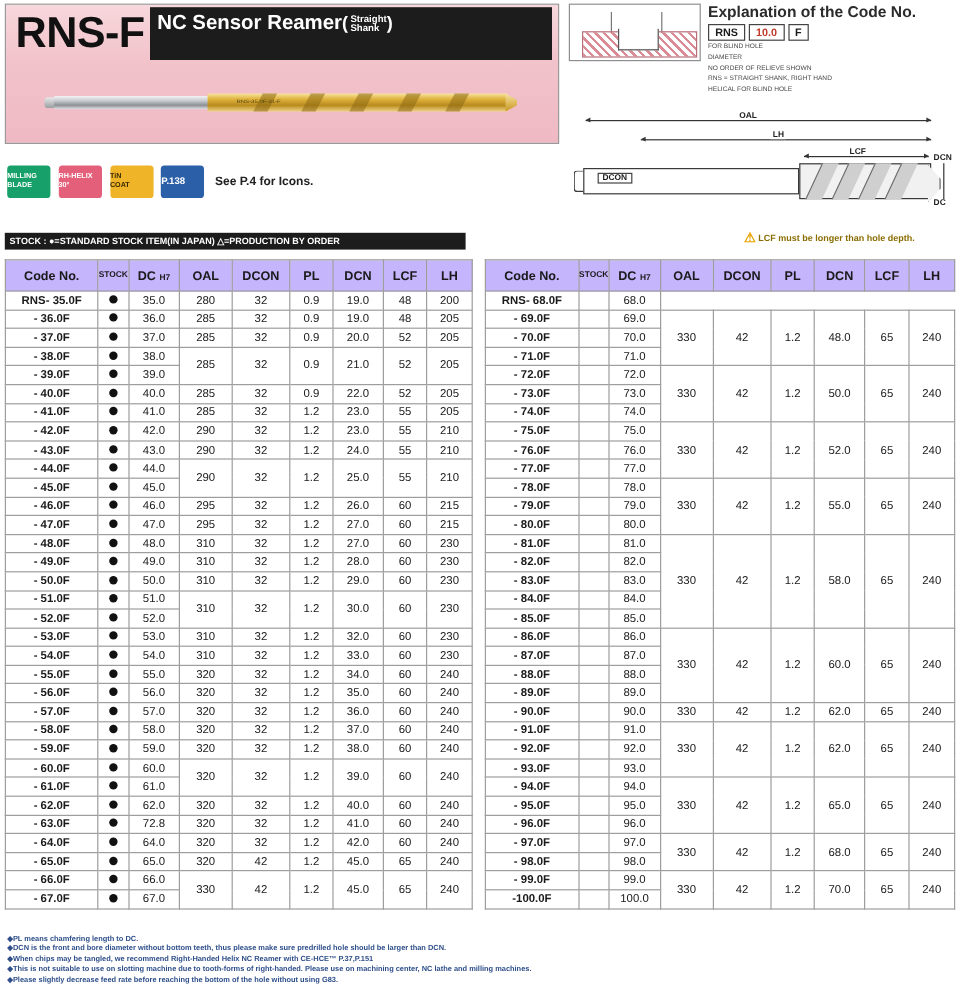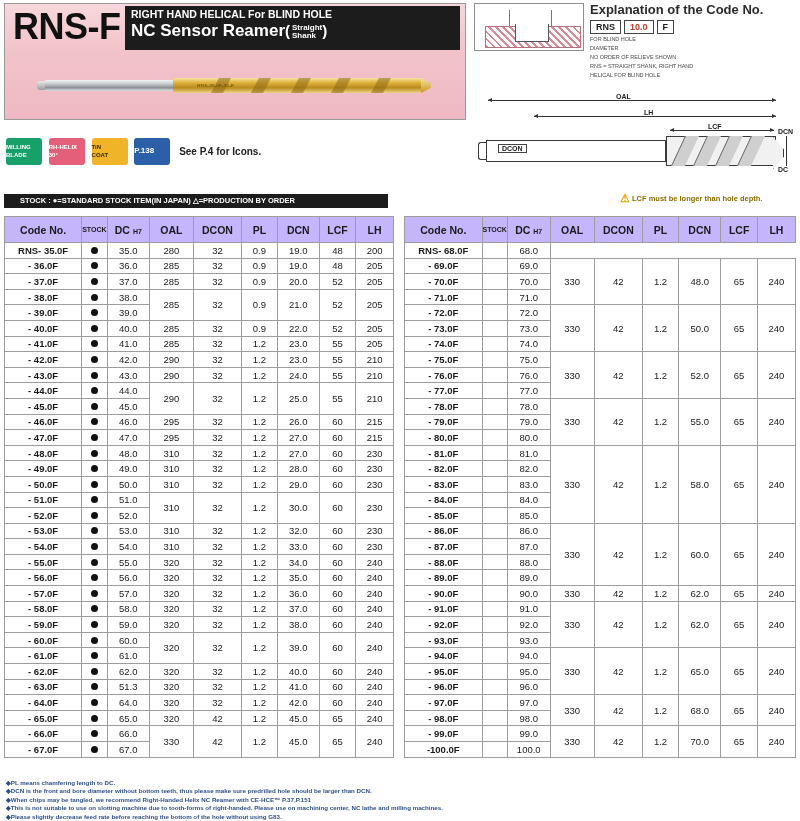--- a/index.html
+++ b/index.html
@@ -138,21 +138,21 @@
   .ic-mill { background:#18a06a; }
   .ic-rh { background:#e4607a; }
   .ic-tin { background:#f0b429; color:#3a2c00; }
   .ic-p138 { background:#2b5fa8; padding-top:9px; font-size:8px;}
   .icon-note { display:inline-block; vertical-align:middle; font-size:10px; font-weight:bold; color:#222; margin-left:2px;}
 
   
   .stockbar {
     position:absolute; left:4px; top:194px; width:384px; height:14px;
     background:#1c1c1c; color:#fff; font-size:7.5px; font-weight:bold;
-    padding:2px 0 0 16px; letter-spacing:0px;
+    padding:2px 0 0 4px; letter-spacing:0px;
   }
   .warn {
     position:absolute; left:620px; top:192px; font-size:7.5px; font-weight:bold; color:#8a6d00;
   }
   .warn .tri { color:#e8a200; font-size:11px; vertical-align:-1px;}
 
   
   .tablewrap { position:absolute; top:216px; }
   .tablewrap.left { left:4px; width:390px; }
   .tablewrap.right { left:404px; width:392px; }
@@ -196,21 +196,20 @@
   .notes div { white-space:nowrap; }
 </style>
 </head>
 <body>
 
 <div class="page">
 
   <div class="banner">
     <div class="banner-title">RNS-F</div>
     <div class="banner-head">
-      <div class="l1">RIGHT HAND HELICAL For BLIND HOLE</div>
       <div class="l2">
         <span>NC Sensor Reamer</span><span class="paren">(</span><span class="sub">
           <span>Straight</span><br>
           <span>Shank</span>
         </span><span class="paren">)</span>
       </div>
     </div>
 
     <div class="tool-img">
       <div class="shank-tip"></div>
@@ -602,21 +601,21 @@
             <td>320</td>
             <td>32</td>
             <td>1.2</td>
             <td>40.0</td>
             <td>60</td>
             <td>240</td>
           </tr>
           <tr>
             <td class="code">- 63.0F</td>
             <td class="stock"><span class="dot"></span></td>
-            <td>51.3</td>
+            <td>72.8</td>
             <td>320</td>
             <td>32</td>
             <td>1.2</td>
             <td>41.0</td>
             <td>60</td>
             <td>240</td>
           </tr>
           <tr>
             <td class="code">- 64.0F</td>
             <td class="stock"><span class="dot"></span></td>

